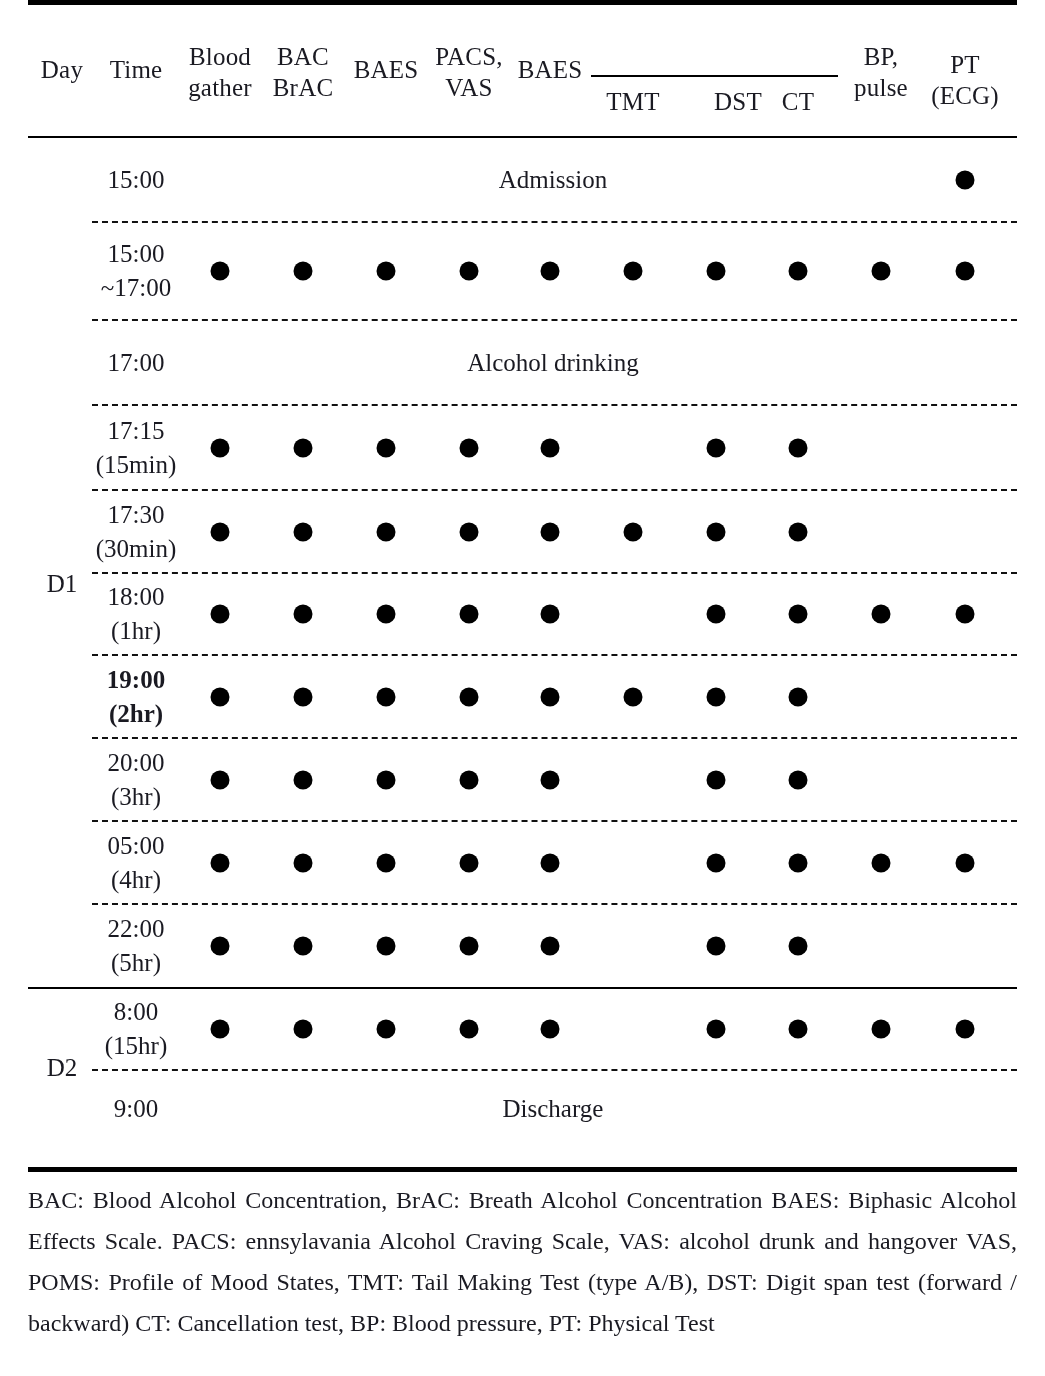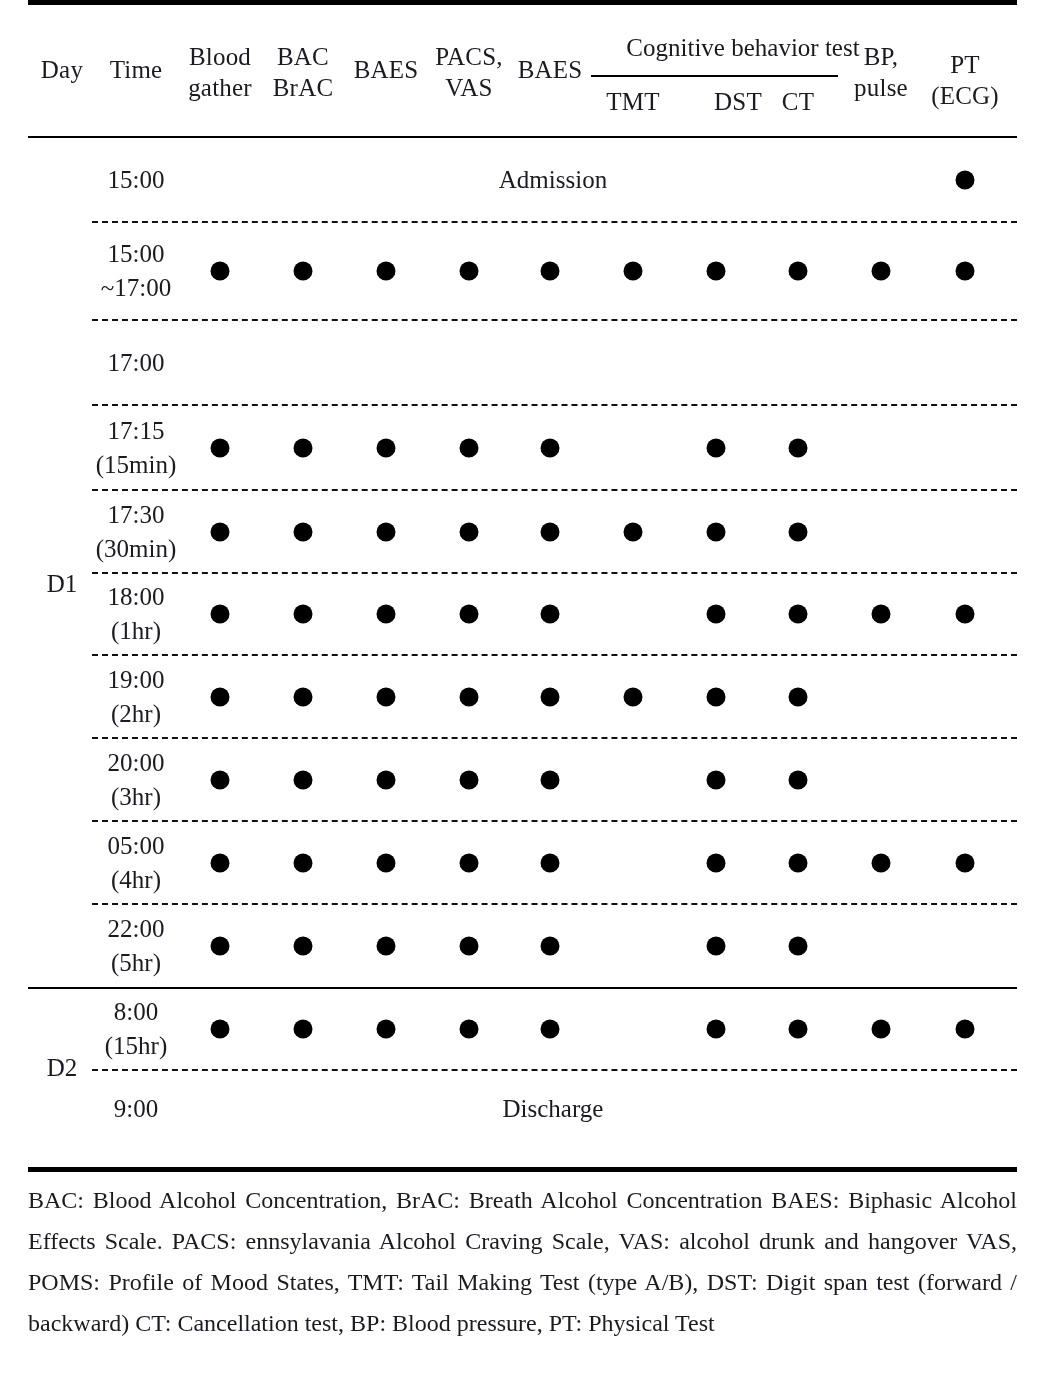--- a/index.html
+++ b/index.html
@@ -160,21 +160,20 @@
       <div>BAC</div>
       <div>BrAC</div>
     </div>
     <div class="hcell" style="left:358px; top:50px;">BAES</div>
     <div class="hcell two-line" style="left:441px; top:36px;">
       <div>PACS,</div>
       <div>VAS</div>
     </div>
     <div class="hcell" style="left:522px; top:50px;">BAES</div>
 
-    <div class="cog-group-label">Cognitive behavior test</div>
     <div class="cog-underline"></div>
 
     <div class="hcell" style="left:605px; top:82px;">TMT</div>
     <div class="hcell" style="left:710px; top:82px;">DST</div>
     <div class="hcell" style="left:770px; top:82px;">CT</div>
 
     <div class="hcell two-line" style="left:853px; top:36px;">
       <div>BP,</div>
       <div>pulse</div>
     </div>
@@ -209,20 +208,21 @@
         <div class="dot" style="left: 688px; top: 49px;"></div>
         <div class="dot" style="left: 770px; top: 49px;"></div>
         <div class="dot" style="left: 853px; top: 49px;"></div>
         <div class="dot" style="left: 937px; top: 49px;"></div>
       </div>
       <div class="rule dashed-sub" style="top: 181px;"></div>
       <div class="row" style="top: 182px; height: 85px;">
         <div class="time-label" style="top: 26px;">
           <div>17:00</div>
         </div>
+        <div class="span-label" style="top: 26px;">Alcohol drinking</div>
       </div>
       <div class="rule dashed-sub" style="top: 266px;"></div>
       <div class="row" style="top: 267px; height: 85px;">
         <div class="time-label" style="top: 9px;">
           <div>17:15</div>
           <div>(15min)</div>
         </div>
         <div class="dot" style="left: 192px; top: 43px;"></div>
         <div class="dot" style="left: 275px; top: 43px;"></div>
         <div class="dot" style="left: 358px; top: 43px;"></div>
@@ -257,21 +257,21 @@
         <div class="dot" style="left: 358px; top: 41px;"></div>
         <div class="dot" style="left: 441px; top: 41px;"></div>
         <div class="dot" style="left: 522px; top: 41px;"></div>
         <div class="dot" style="left: 688px; top: 41px;"></div>
         <div class="dot" style="left: 770px; top: 41px;"></div>
         <div class="dot" style="left: 853px; top: 41px;"></div>
         <div class="dot" style="left: 937px; top: 41px;"></div>
       </div>
       <div class="rule dashed-sub" style="top: 516px;"></div>
       <div class="row" style="top: 517px; height: 83px;">
-        <div class="time-label" style="top: 8px;">
+        <div class="time-label" style="top: 8px; font-weight: bold;">
           <div>19:00</div>
           <div>(2hr)</div>
         </div>
         <div class="dot" style="left: 192px; top: 42px;"></div>
         <div class="dot" style="left: 275px; top: 42px;"></div>
         <div class="dot" style="left: 358px; top: 42px;"></div>
         <div class="dot" style="left: 441px; top: 42px;"></div>
         <div class="dot" style="left: 522px; top: 42px;"></div>
         <div class="dot" style="left: 605px; top: 42px;"></div>
         <div class="dot" style="left: 688px; top: 42px;"></div>

